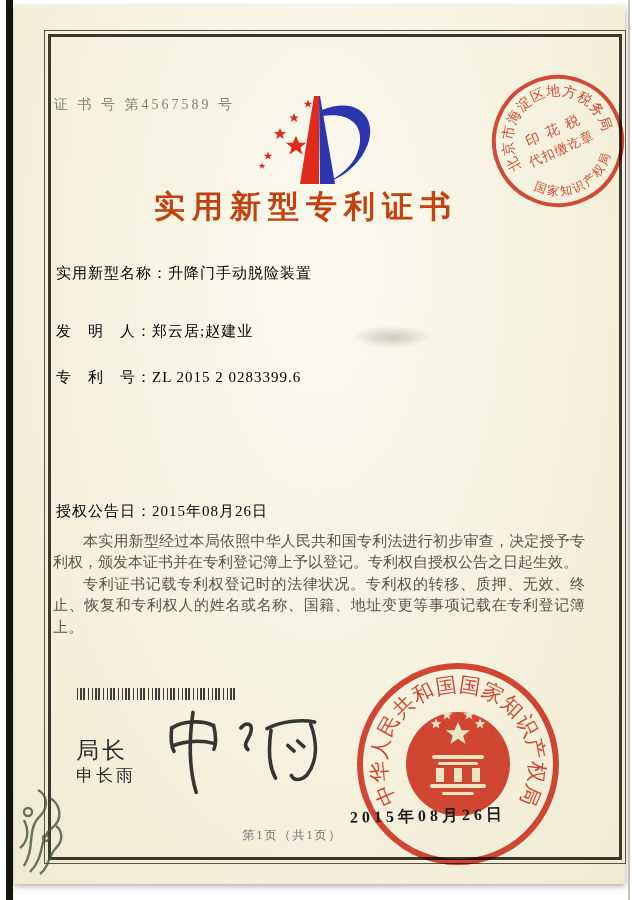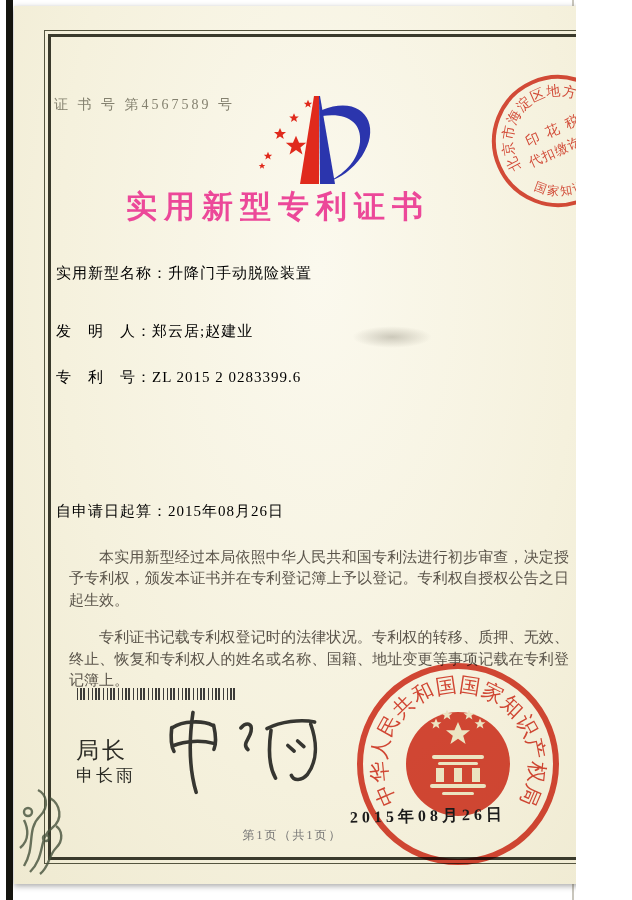--- a/index.html
+++ b/index.html
@@ -1,31 +1,31 @@
 <!DOCTYPE html>
 <html><head>
 <meta charset="utf-8">
 <style>
   html,body{margin:0;padding:0;background:#ffffff;}
-  .scan{position:relative;width:576px;height:900px;background:#ffffff;overflow:hidden;
+  .scan{position:relative;width:632px;height:900px;background:#ffffff;overflow:hidden;
         font-family:"Liberation Serif","DejaVu Serif",serif;}
   .edge-left{position:absolute;left:6px;top:0;width:7px;height:900px;background:#15150f;}
   .edge-right{position:absolute;right:2px;top:0;width:2px;height:900px;background:#c9c6bc;}
   .page{position:absolute;left:14px;top:6px;width:611px;height:878px;
         background:radial-gradient(ellipse at 50% 30%, #fbf9ee 0%, #f5f1dd 60%, #efead1 100%);
         box-shadow:0 2px 6px rgba(0,0,0,.35);}
   .frame{position:absolute;left:30px;top:24px;width:580px;height:832px;border:1px solid #55553f;}
   .frame::after{content:"";position:absolute;inset:3px;border:3px solid #3a3a2c;}
   .cert-number{position:absolute;left:54px;top:96px;font-size:14px;letter-spacing:3px;color:#84816f;}
   .title{position:absolute;left:0;right:20px;top:186px;text-align:center;font-size:31px;
-         font-weight:700;letter-spacing:7px;color:#ec4899;}
+         font-weight:700;letter-spacing:7px;color:#c2410c;}
   .field{position:absolute;left:56px;font-size:15px;color:#000000;letter-spacing:1px;white-space:nowrap;}
   .paragraphs{position:absolute;left:53px;top:531px;width:532px;font-size:15px;line-height:21.4px;
               color:#5a544a;text-align:justify;}
-  .paragraphs p{margin:16px;text-indent:2em;}
+  .paragraphs p{margin:0;text-indent:2em;}
   .barcode{position:absolute;left:77px;top:688px;width:160px;height:12px;opacity:.85;
      background:repeating-linear-gradient(90deg,#1c1c1c 0 1px,transparent 1px 3px,#1c1c1c 3px 5px,
         transparent 5px 6px,#1c1c1c 6px 8px,transparent 8px 11px,#1c1c1c 11px 12px,transparent 12px 15px);}
   .sig-title{position:absolute;left:76px;top:735px;font-size:23px;color:#2c2c26;letter-spacing:3px;}
   .sig-name{position:absolute;left:76px;top:764px;font-size:17px;color:#2c2c26;letter-spacing:3px;}
   .signature-svg{position:absolute;left:140px;top:700px;transform:rotate(-3deg);}
   .footer{position:absolute;left:150px;top:827px;width:285px;text-align:center;
           font-size:12px;color:#737373;letter-spacing:2px;}
   .big-seal{position:absolute;left:352px;top:658px;mix-blend-mode:multiply;opacity:.92;}
   .small-seal{position:absolute;left:487px;top:70px;transform:rotate(-24deg);mix-blend-mode:multiply;opacity:.9;}
@@ -70,21 +70,21 @@
     <div class="field" style="top:264px">
       <span>实用新型名称：</span><span>升降门手动脱险装置</span>
     </div>
     <div class="field" style="top:322px">
       <span>发　明　人：</span><span>郑云居;赵建业</span>
     </div>
     <div class="field" style="top:368px">
       <span>专　利　号：</span><span>ZL 2015 2 0283399.6</span>
     </div>
     <div class="field" style="top:502px">
-      <span>自申请日起算：</span><span>2015年08月26日</span>
+      <span>授权公告日：</span><span>2015年08月26日</span>
     </div>
 
     <div class="smudge"></div>
 
     <div class="paragraphs">
       <p>本实用新型经过本局依照中华人民共和国专利法进行初步审查，决定授予专利权，颁发本证书并在专利登记簿上予以登记。专利权自授权公告之日起生效。</p>
       <p>专利证书记载专利权登记时的法律状况。专利权的转移、质押、无效、终止、恢复和专利权人的姓名或名称、国籍、地址变更等事项记载在专利登记簿上。</p>
     </div>
 
     <div class="barcode"></div>

